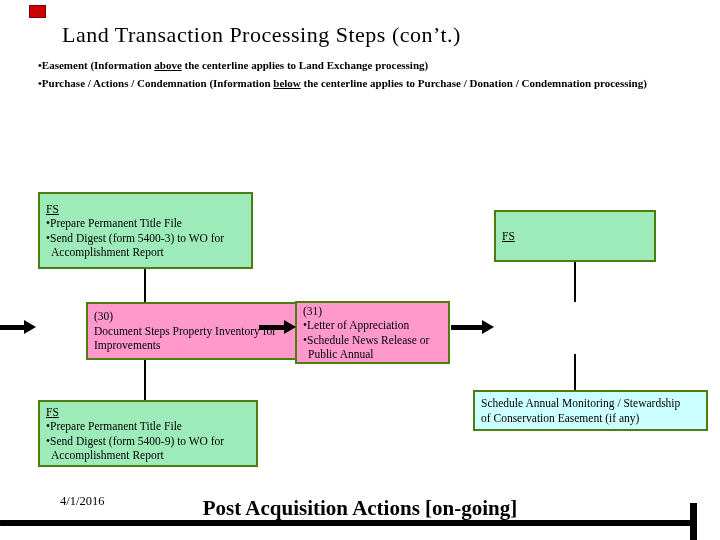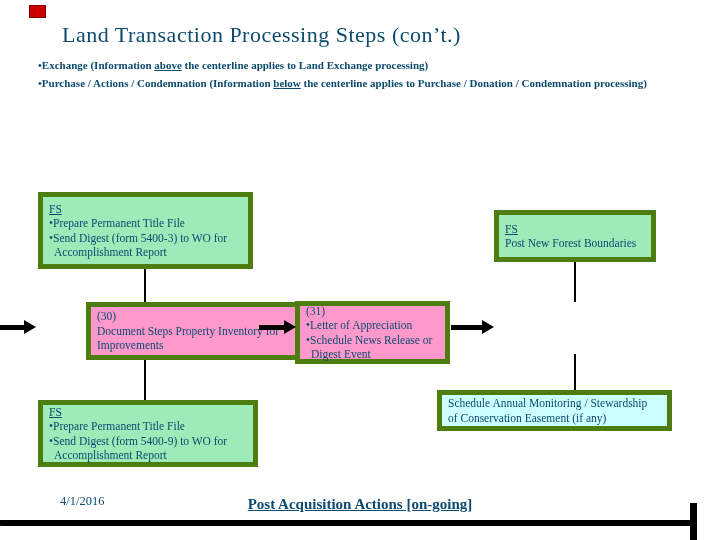--- a/index.html
+++ b/index.html
@@ -1,34 +1,34 @@
 <!DOCTYPE html>
 <html><head>
 <meta charset="utf-8">
 <style>
   * { margin:0; padding:0; box-sizing:border-box; }
   html,body { background:#fff; }
   .slide {
     position:relative; width:720px; height:540px; background:#ffffff;
-    font-family:"Liberation Serif","DejaVu Serif",serif; color:#0c4a6e; overflow:hidden;border-radius:16px;
+    font-family:"Liberation Serif","DejaVu Serif",serif; color:#000000; overflow:hidden;border-radius:16px;
   }
   .red-marker { position:absolute; left:29px; top:5px; width:17px; height:13px;
     background:#cc0000; border:1px solid #7f0000; }
   .title { position:absolute; left:62px; top:22px; font-size:22px; font-weight:normal;
     letter-spacing:0.5px; white-space:nowrap; }
   .bullets { position:absolute; left:38px; top:56px; width:680px; font-size:11px;
     font-weight:bold; line-height:18px; }
   .bullet { white-space:nowrap; }
   .u { text-decoration:underline; }
 
-  .box { position:absolute; border:5px solid #4d7c0f; font-size:11.5px; line-height:14.5px;
+  .box { position:absolute; border:2px solid #4d7c0f; font-size:11.5px; line-height:14.5px;
     padding:12px 6px; display:flex; flex-direction:column; justify-content:center; }
   .green { background:#9cebb9; }
   .pink  { background:#ff99cc; }
-  .blue  { background:#ccffff; }
+  .blue  { background:#ccffff;margin-left:36px; }
   .cont { padding-left:5px; }
 
   .b-fs-top        { left:38px;  top:192px; width:215px; height:77px; }
   .b-30            { left:38px;  top:302px; width:222px; height:58px;margin-left:48px; }
   .b-fs-bottom     { left:38px;  top:400px; width:220px; height:67px; }
   .b-31            { left:295px; top:301px; width:155px; height:63px; }
   .b-fs-boundaries { left:494px; top:210px; width:162px; height:52px; }
   .b-32            { left:494px; top:302px; width:162px; height:52px; }
   .b-monitoring    { left:437px; top:390px; width:235px; height:41px; }
 
@@ -41,35 +41,35 @@
   .harrow { position:absolute; display:flex; align-items:center; height:14px; top:320px; }
   .harrow .shaft { flex:1; height:5px; background:#000; }
   .harrow .head { width:0; height:0; border-top:7px solid transparent;
     border-bottom:7px solid transparent; border-left:12px solid #000; }
   .a1 { left:0;     width:36px; }
   .a2 { left:259px; width:37px; }
   .a3 { left:451px; width:43px; }
 
   .footer-date { position:absolute; left:60px; top:494px; font-size:12.5px; }
   .footer-caption { position:absolute; left:0; top:496px; width:720px; text-align:center;
-    font-size:15px; font-weight:bold;text-decoration:underline; }
+    font-size:21px; font-weight:bold; }
   .bottom-line { position:absolute; left:0; top:520px; width:692px; height:6px; background:#000; }
   .bottom-bar  { position:absolute; left:690px; top:503px; width:7px; height:37px; background:#000; }
 </style>
 </head>
 <body>
 
 <div class="slide">
 
   <div class="red-marker"></div>
 
   <h1 class="title">Land Transaction Processing Steps (con’t.)</h1>
 
   <div class="bullets">
-    <div class="bullet"><span>•Exchange (Information </span><span class="u">above</span><span> the centerline applies to Land Exchange processing)</span></div>
+    <div class="bullet"><span>•Easement (Information </span><span class="u">above</span><span> the centerline applies to Land Exchange processing)</span></div>
     <div class="bullet"><span>•Purchase / Actions / Condemnation (Information </span><span class="u">below</span><span> the centerline applies to Purchase / Donation / Condemnation processing)</span></div>
   </div>
 
   <div class="box green b-fs-top">
     <div class="u">FS</div>
     <div>•Prepare Permanent Title File</div>
     <div>•Send Digest (form 5400-3) to WO for</div>
     <div class="cont">Accomplishment Report</div>
   </div>
 
@@ -83,26 +83,25 @@
     <div class="u">FS</div>
     <div>•Prepare Permanent Title File</div>
     <div>•Send Digest (form 5400-9) to WO for</div>
     <div class="cont">Accomplishment Report</div>
   </div>
 
   <div class="box pink b-31">
     <div>(31)</div>
     <div>•Letter of Appreciation</div>
     <div>•Schedule News Release or</div>
-    <div class="cont">Digest Event</div>
+    <div class="cont">Public Annual</div>
   </div>
 
   <div class="box green b-fs-boundaries">
     <div class="u">FS</div>
-    <div>Post New Forest Boundaries</div>
   </div>
 
 
   <div class="box blue b-monitoring">
     <div>Schedule Annual Monitoring / Stewardship</div>
     <div>of Conservation Easement (if any)</div>
   </div>
 
   <div class="vline v1"></div>
   <div class="vline v2"></div>

